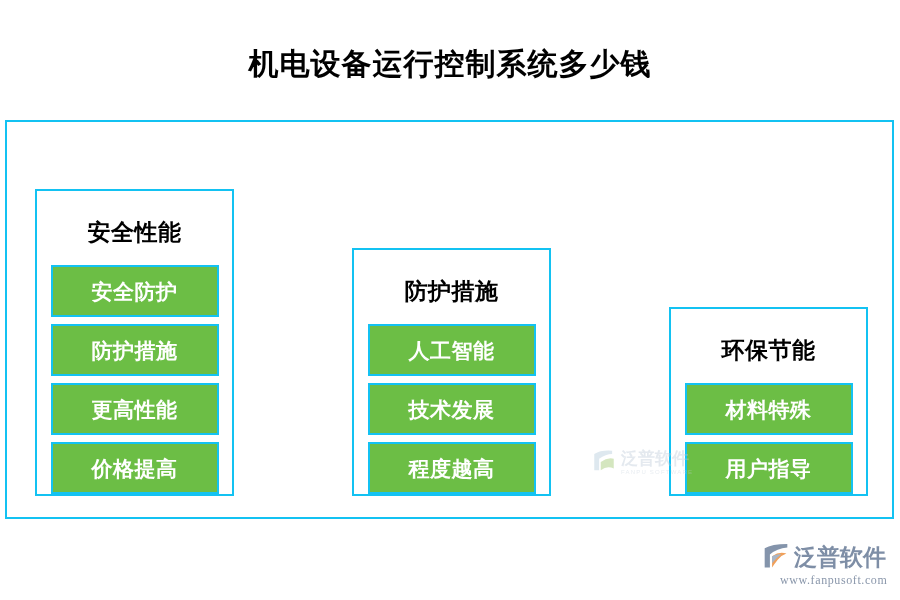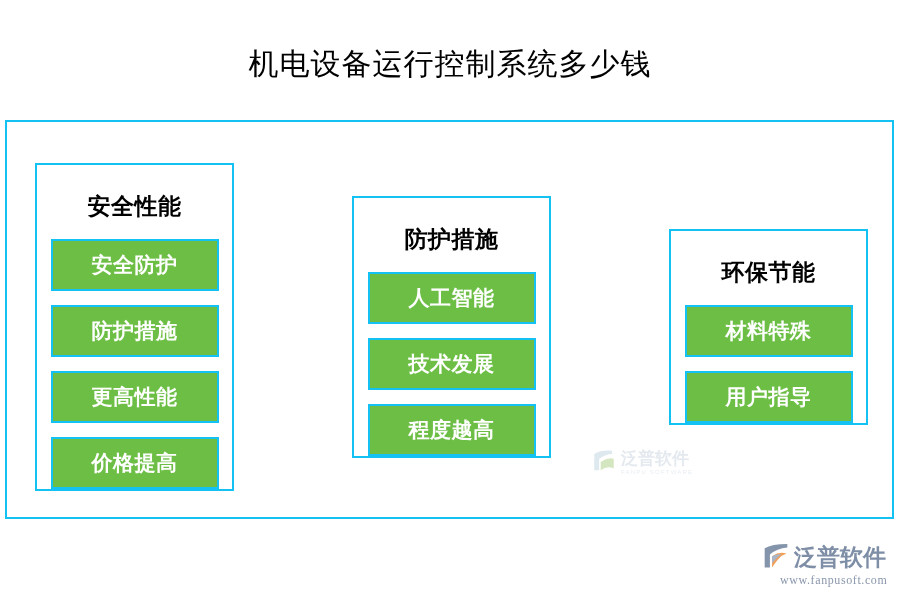--- a/index.html
+++ b/index.html
@@ -17,21 +17,21 @@
   }
 
   
   .page-title {
     position: absolute;
     top: 44px;
     left: 0;
     width: 900px;
     text-align: center;
     font-size: 30px;
-    font-weight: normal;
+    font-weight: bold;
     color: #000000;
     letter-spacing: 1px;
     line-height: 40px;
     white-space: nowrap;
   }
 
   
   .outer-panel {
     position: absolute;
     left: 5px;
@@ -44,21 +44,21 @@
 
   
   .columns {
     position: absolute;
     left: 28px;
     top: 35px;
     width: 833px;
     height: 339px;
     display: flex;
     justify-content: space-between;
-    align-items: center;
+    align-items: flex-end;
   }
 
   .column {
     width: 199px;
     border: 2px solid #13c2f2;
     background: #ffffff;
     display: flex;
     flex-direction: column;
     align-items: center;
     padding: 0;
@@ -73,21 +73,21 @@
     line-height: 30px;
     white-space: nowrap;
     letter-spacing: 0.5px;
   }
 
   .items {
     width: 100%;
     display: flex;
     flex-direction: column;
     align-items: center;
-    gap: 14px;
+    gap: 7px;
   }
 
   .item-box {
     width: 168px;
     height: 52px;
     background: #6cbe45;
     border: 2px solid #13c2f2;
     color: #ffffff;
     font-size: 21px;
     font-weight: bold;

